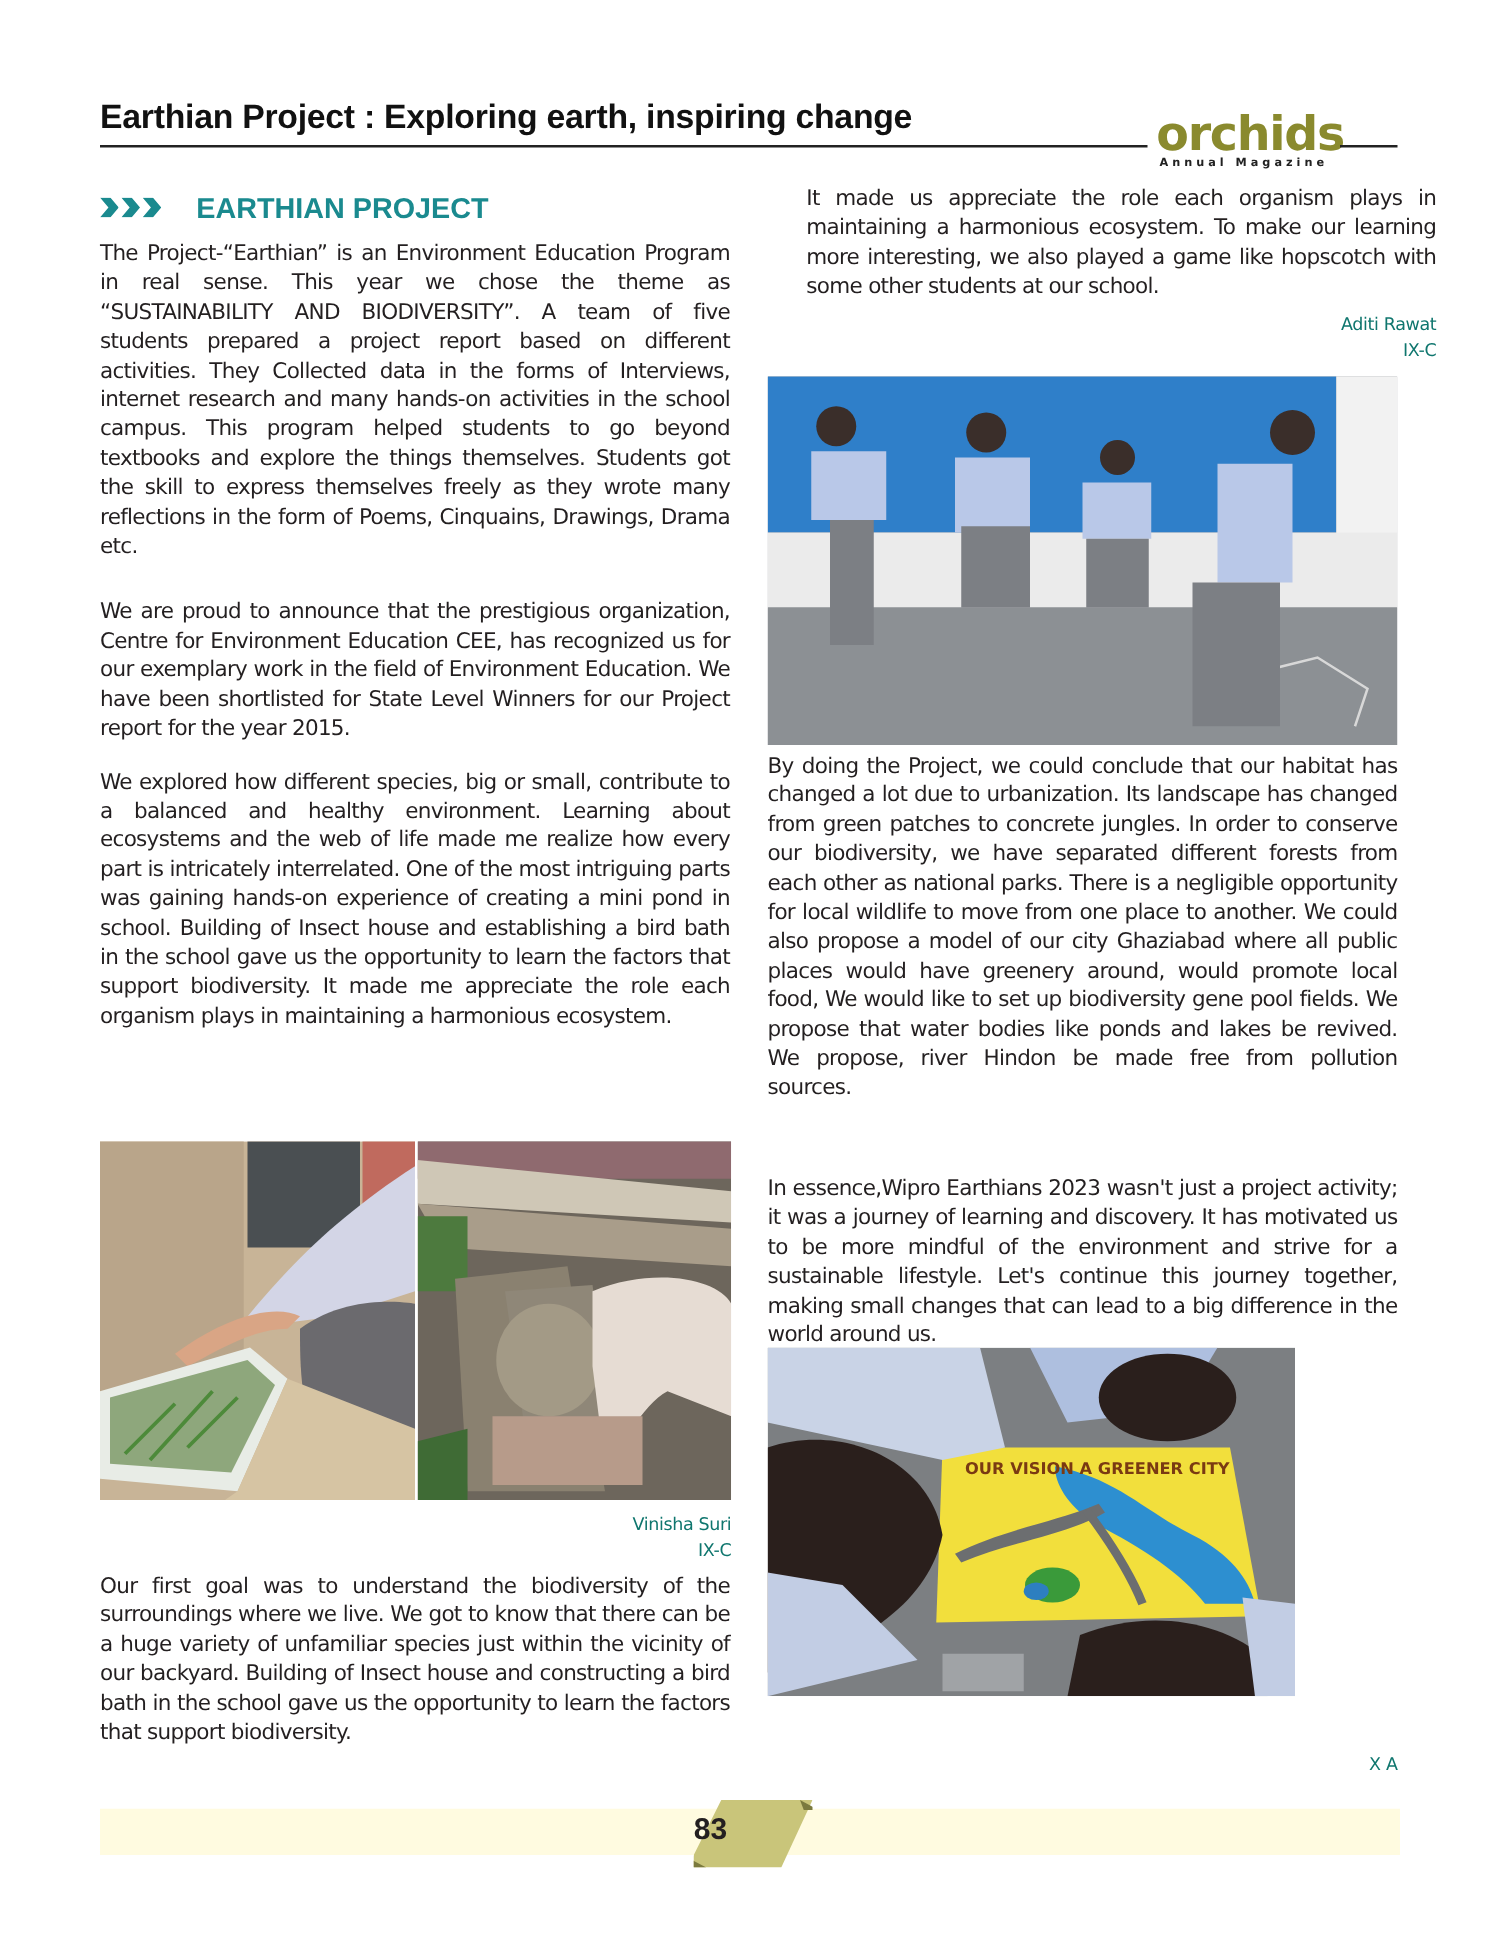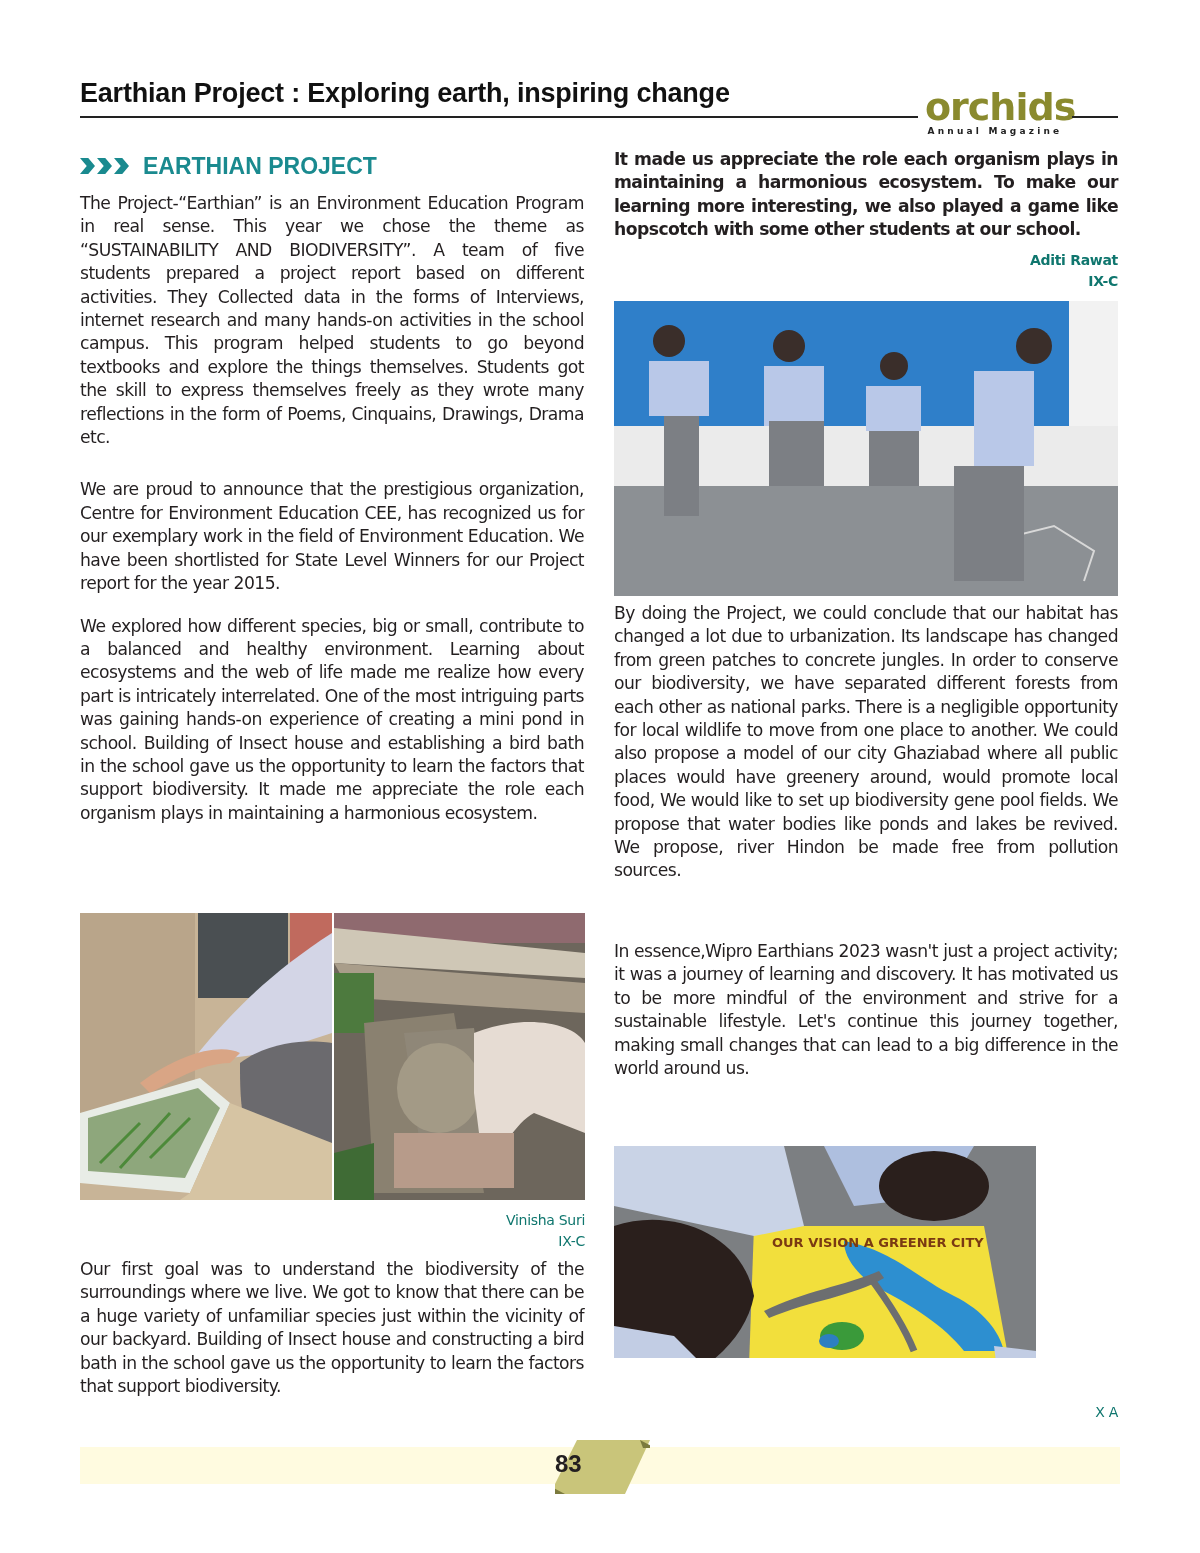--- a/index.html
+++ b/index.html
@@ -11,42 +11,42 @@
   .title-rule { position: absolute; left: 80px; top: 116px; width: 838px; height: 1.5px; background: #222; }
   .brand { position: absolute; left: 925px; top: 88px; width: 140px; text-align: center; }
   .brand-name { font-family: "DejaVu Sans", sans-serif; font-weight: bold; font-size: 38px;
     color: #8a8a2e; line-height: 38px; letter-spacing: -1px; display: block; }
   .brand-sub { font-family: "DejaVu Sans", sans-serif; font-size: 9px; font-weight: bold; letter-spacing: 3.2px;
     color: #222; display: block; margin-top: 0px; }
   .brand-rule { position: absolute; left: 1072px; top: 116px; width: 46px; height: 1.5px; background: #222; }
 
   .col { position: absolute; width: 504px; }
   .col-left { left: 80px; top: 150px; }
-  .col-right { left: 614px; top: 148px; font-weight: bold; }
+  .col-right { left: 645px; top: 148px; }
 
-  .section-head { display: flex; align-items: center; gap: 14px; height: 32px; margin-bottom: 10px; }
+  .section-head { display: flex; align-items: center; gap: 28px; height: 32px; margin-bottom: 10px; }
   .chevrons { display: flex; gap: 2px; }
   .chev { width: 15px; height: 16px; background: #1a8a8f;
     clip-path: polygon(0 0, 55% 0, 100% 50%, 55% 100%, 0 100%, 45% 50%); }
   .section-title { font-family: "Liberation Sans", sans-serif; font-weight: bold; font-size: 23px;
     color: #1a8a8f; letter-spacing: 0px; }
 
   p.body { margin: 0; font-family: "DejaVu Sans", sans-serif; font-size: 17.2px; line-height: 23.4px;
     text-align: justify; color: #231f20; letter-spacing: -0.55px; word-spacing: 0px; }
   .gap-big { height: 29px; }
   .gap-med { height: 19px; }
 
   .byline { text-align: right; font-family: "DejaVu Sans", sans-serif; font-size: 14px; line-height: 21px;
     color: #0f766e; letter-spacing: -0.3px; }
 
   .photo { position: absolute; overflow: hidden; }
   .photo-hopscotch { left: 614px; top: 301px; width: 504px; height: 295px; }
   .photo-pond { left: 80px; top: 913px; width: 252px; height: 287px; }
   .photo-insect { left: 334px; top: 913px; width: 251px; height: 287px; }
-  .photo-poster { left: 614px; top: 1146px; width: 422px; height: 212px; text-align: right; }
+  .photo-poster { left: 614px; top: 1078px; width: 422px; height: 279px; text-align: right; }
 
   .footer-band { position: absolute; left: 80px; top: 1447px; width: 1040px; height: 37px; background: #fffbe0; }
   .page-tab { position: absolute; left: 555px; top: 1438px; width: 95px; height: 56px; }
   .page-num { position: absolute; left: 555px; top: 1450px; width: 90px; 
     font-family: "Liberation Sans", sans-serif; font-weight: bold; font-size: 24px; color: #231f20; }
 </style>
 </head>
 <body>
 
 <h1 class="page-title">Earthian Project : Exploring earth, inspiring change</h1>

